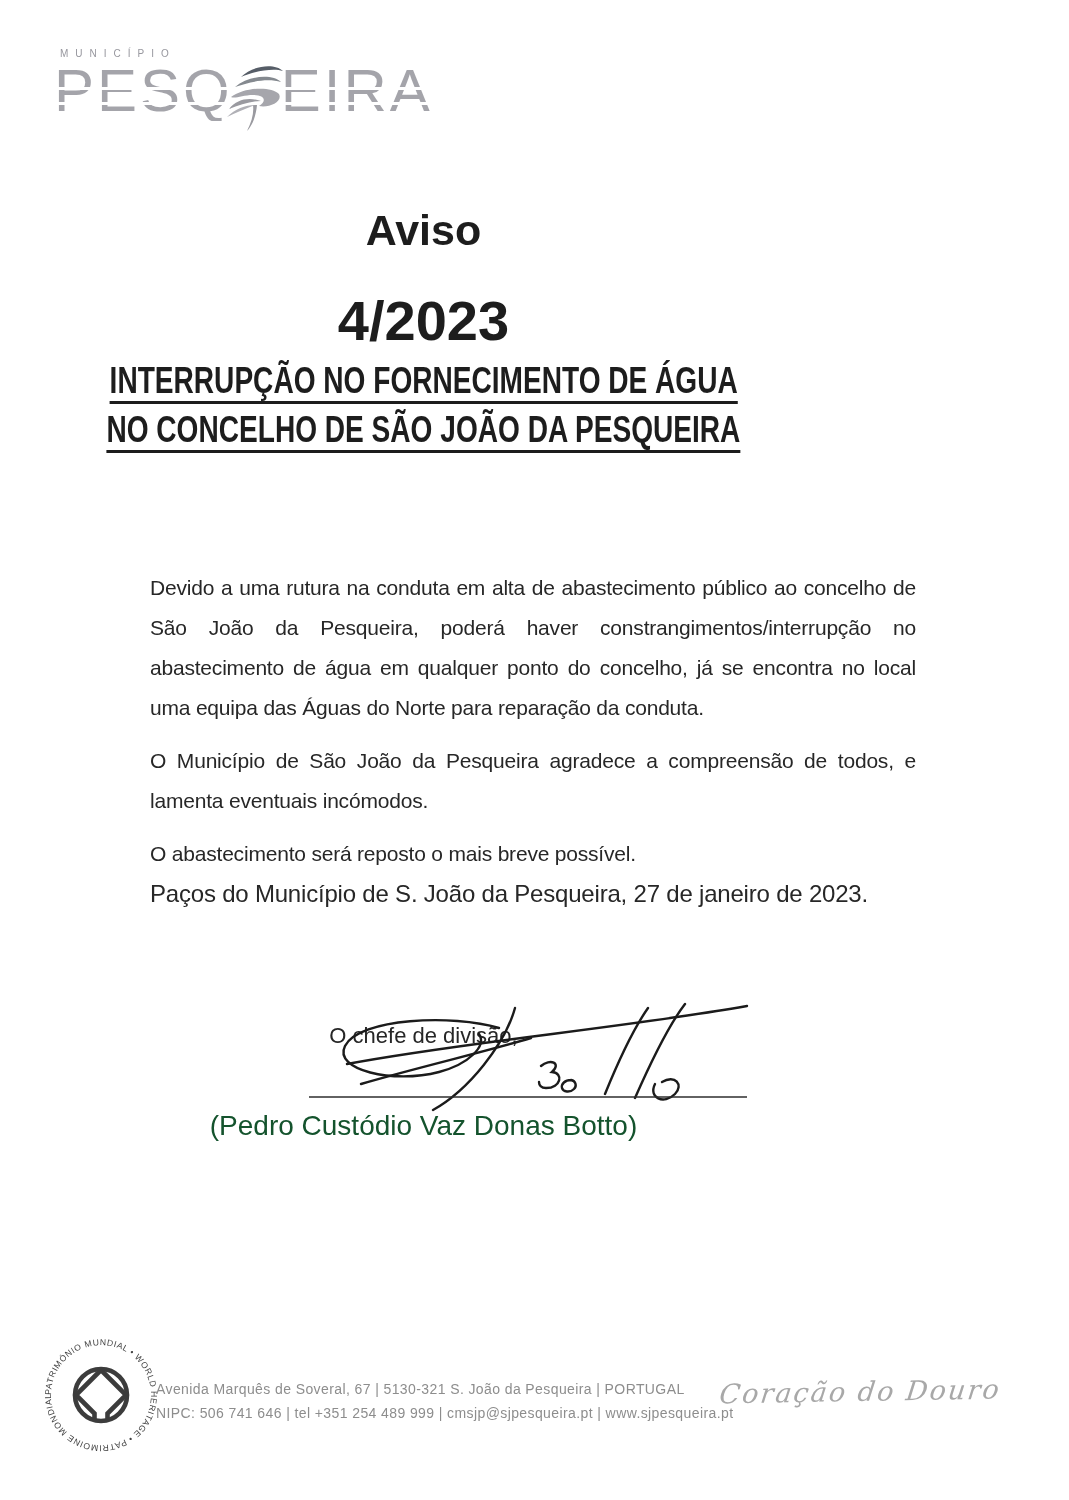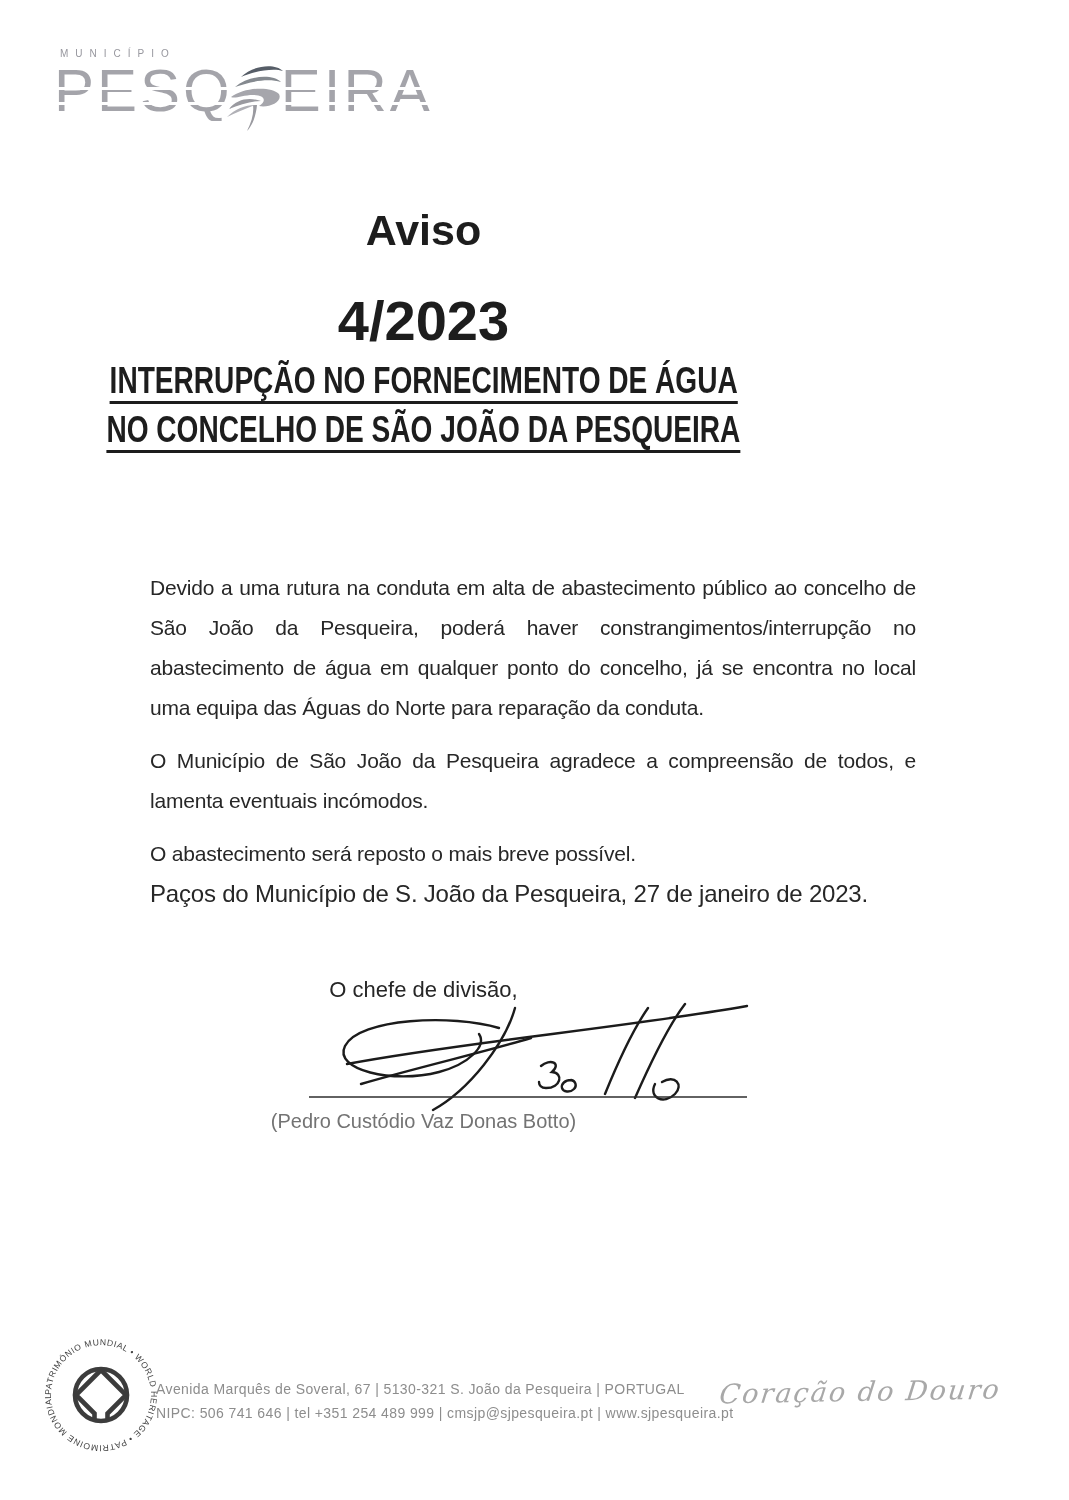--- a/index.html
+++ b/index.html
@@ -63,23 +63,23 @@
     position:absolute;left:150px;top:540px;width:766px;
     font-size:21px;line-height:40px;letter-spacing:-0.2px;
     color:#272727;text-align:justify;margin-top:28px;
   }
   .body-text p{margin:0 0 13px 0;}
   .date-line{
     position:absolute;left:150px;top:880px;
     font-size:24px;color:#272727;letter-spacing:-0.2px;
   }
   
-  .sig-role{top:965px;font-size:22px;color:#262626;margin-top:12px;}
+  .sig-role{top:1011px;font-size:22px;color:#262626;margin-top:12px;}
   .sig-svg{position:absolute;left:303px;top:1000px;}
-  .sig-name{top:1110px;font-size:20px;color:#737373;}
+  .sig-name{top:1110px;font-size:28px;color:#14532d;}
   
   .emblem{position:absolute;left:42px;top:1336px;}
   .footer-address{
     position:absolute;left:156px;top:1377px;
     font-size:14px;line-height:24px;
     color:#8d8d8d;letter-spacing:0.4px;
   }
   .tagline{
     position:absolute;left:720px;top:1376px;
     font-family:"DejaVu Serif", serif;

